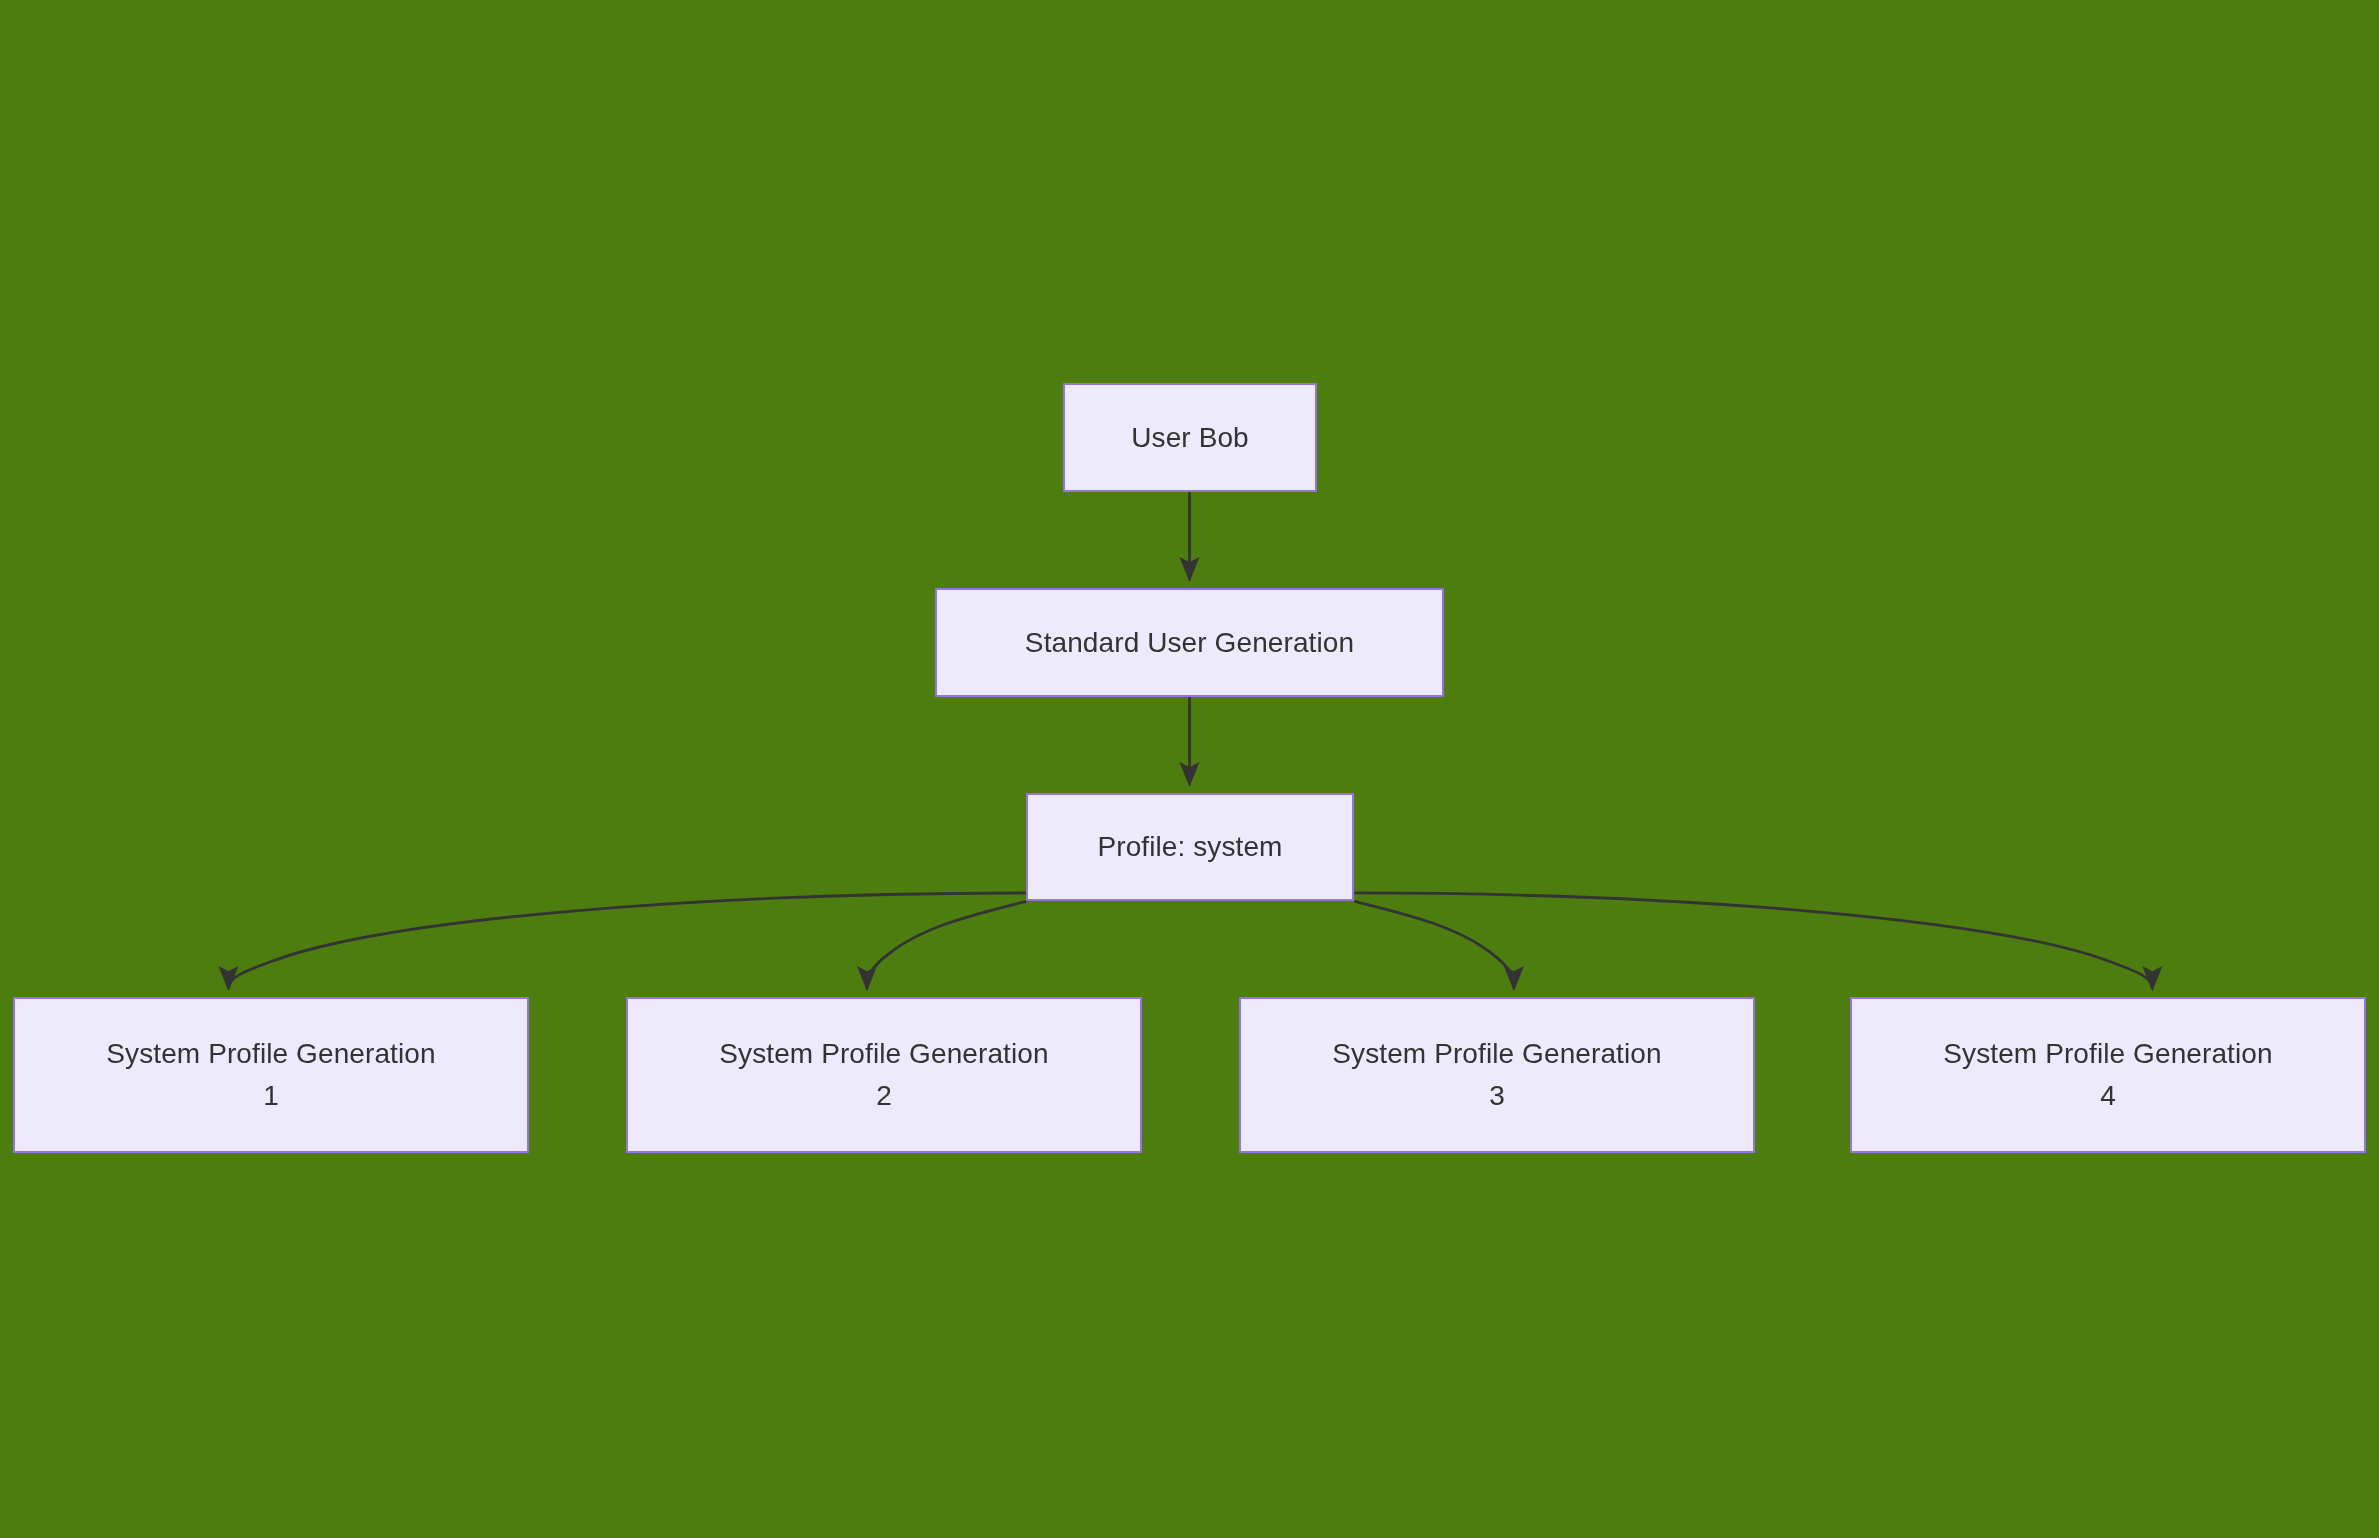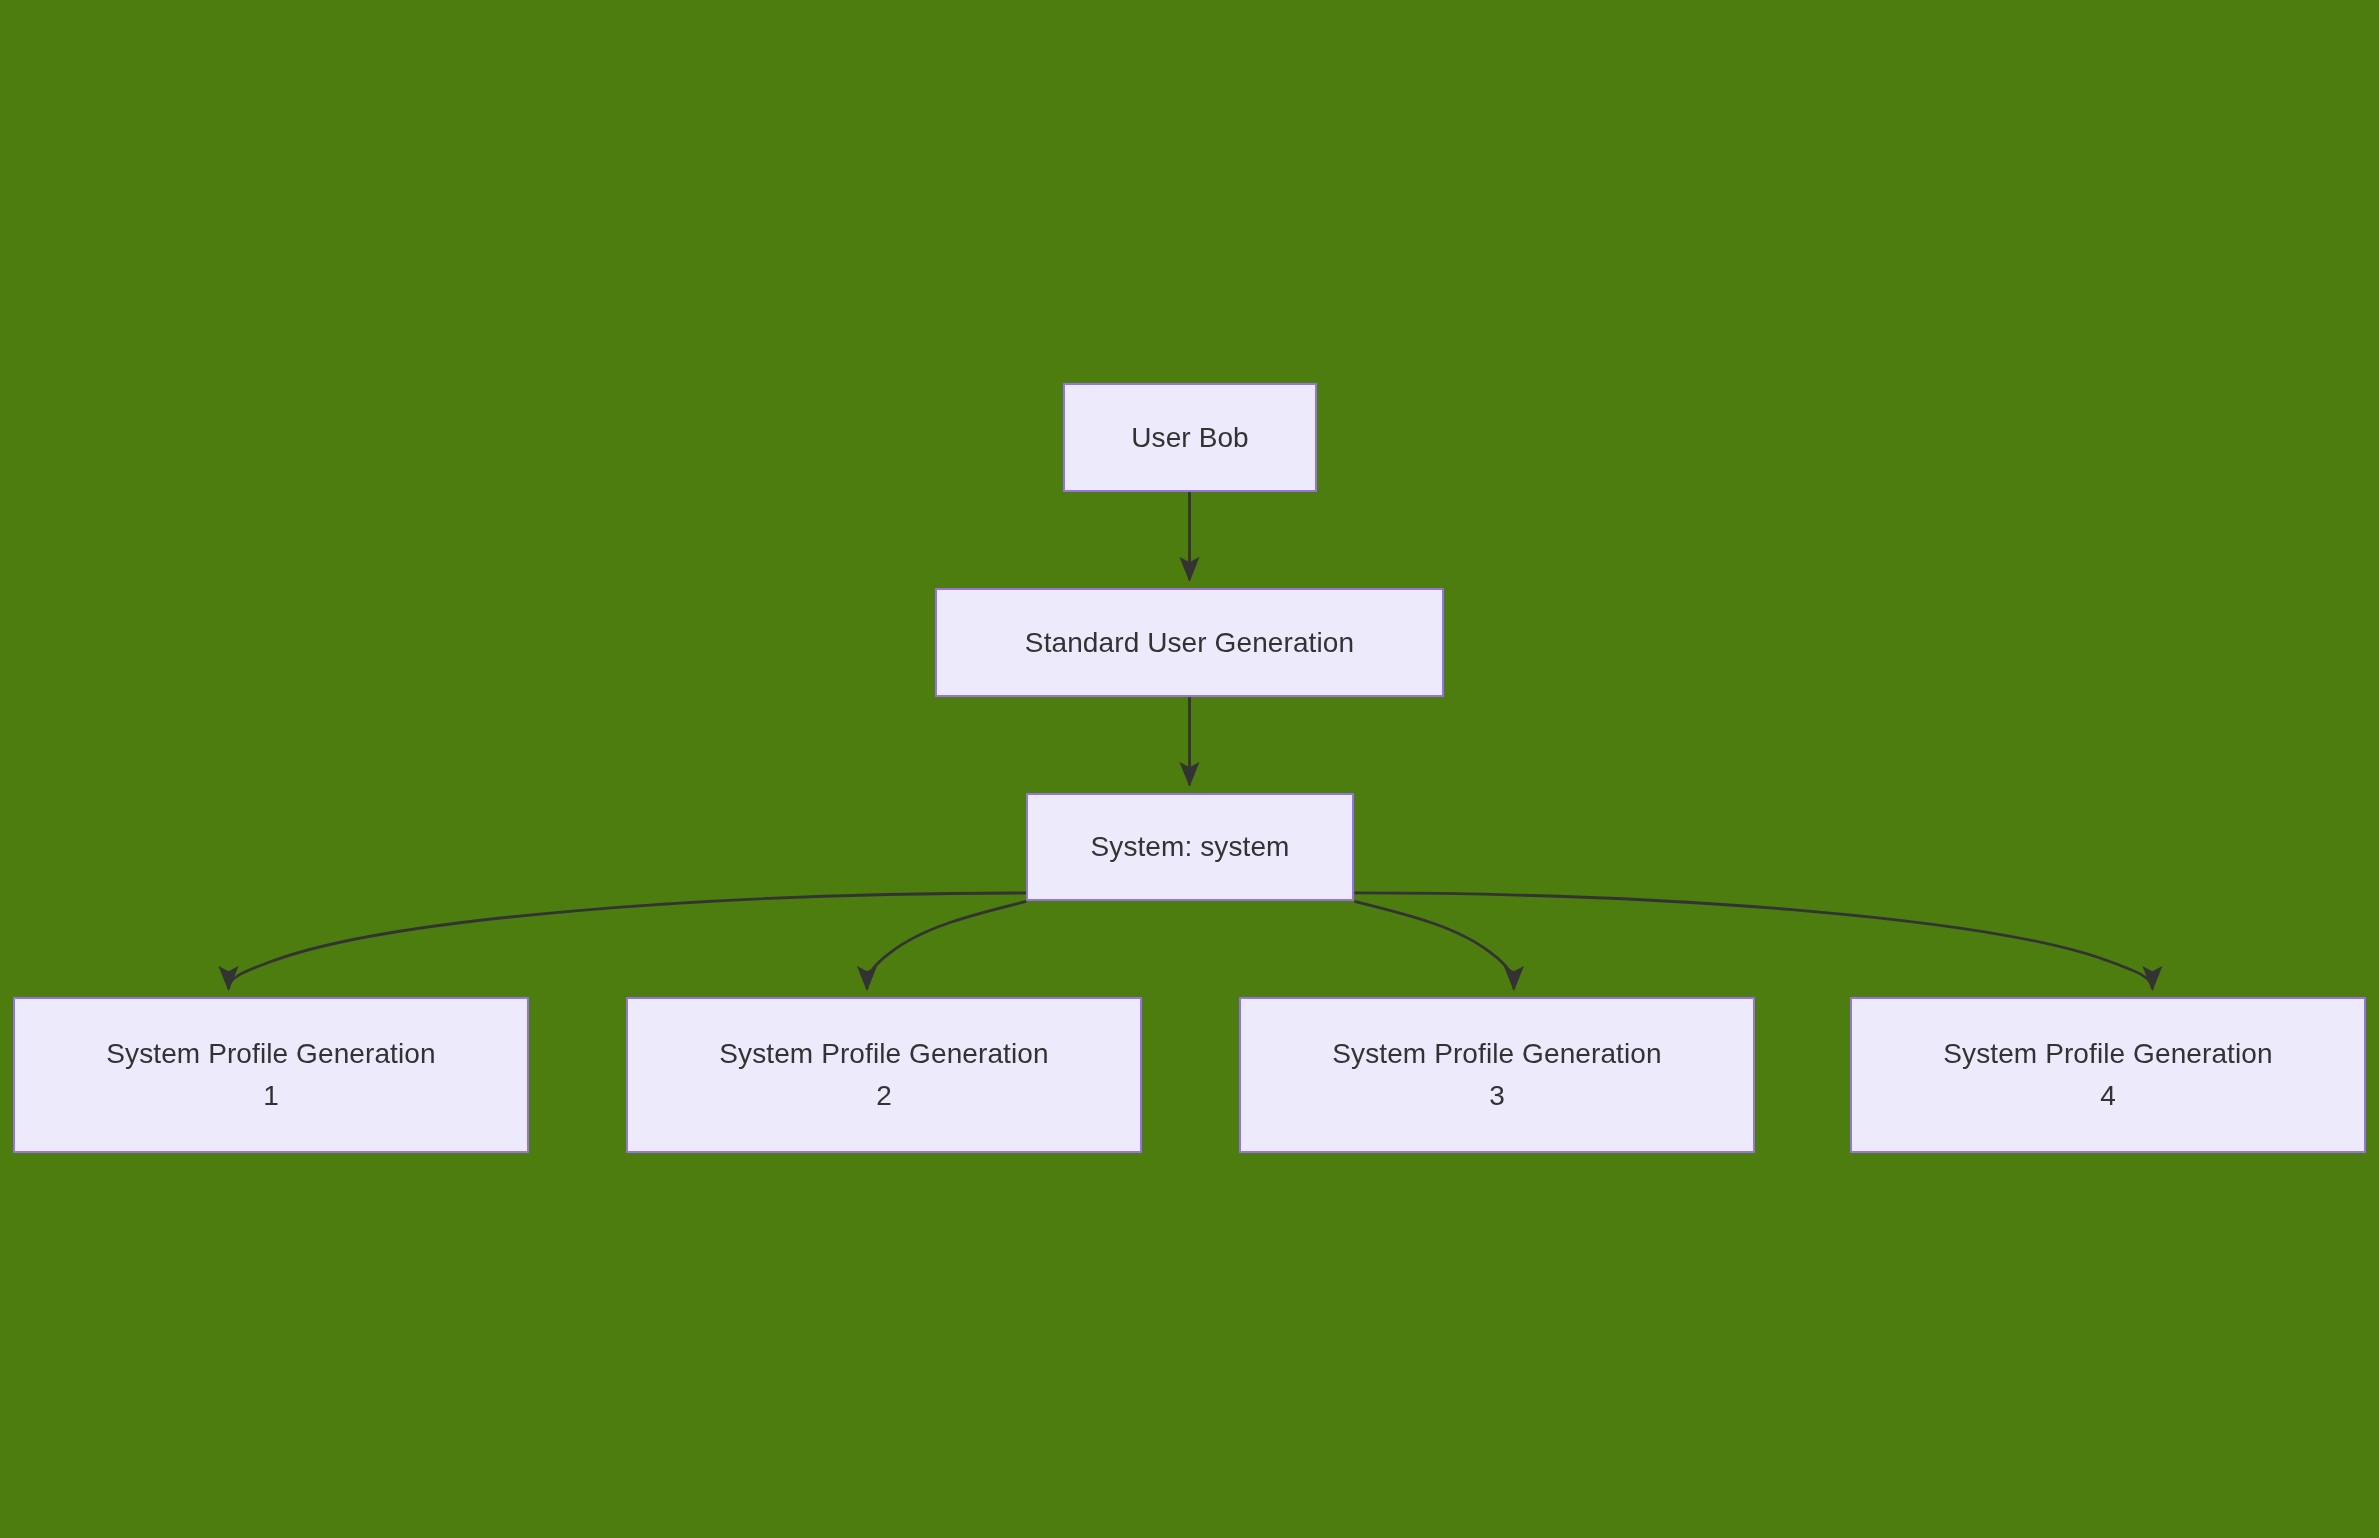--- a/index.html
+++ b/index.html
@@ -82,21 +82,21 @@
 
   <div class="node" id="node-user-bob">
     <span class="node-label">User Bob</span>
   </div>
 
   <div class="node" id="node-environment">
     <span class="node-label">Standard User Generation</span>
   </div>
 
   <div class="node" id="node-profile">
-    <span class="node-label">System: system</span>
+    <span class="node-label">Profile: system</span>
   </div>
 
   <div class="node" id="node-gen-1">
     <span class="node-label">System Profile Generation
 1</span>
   </div>
 
   <div class="node" id="node-gen-2">
     <span class="node-label">System Profile Generation
 2</span>

